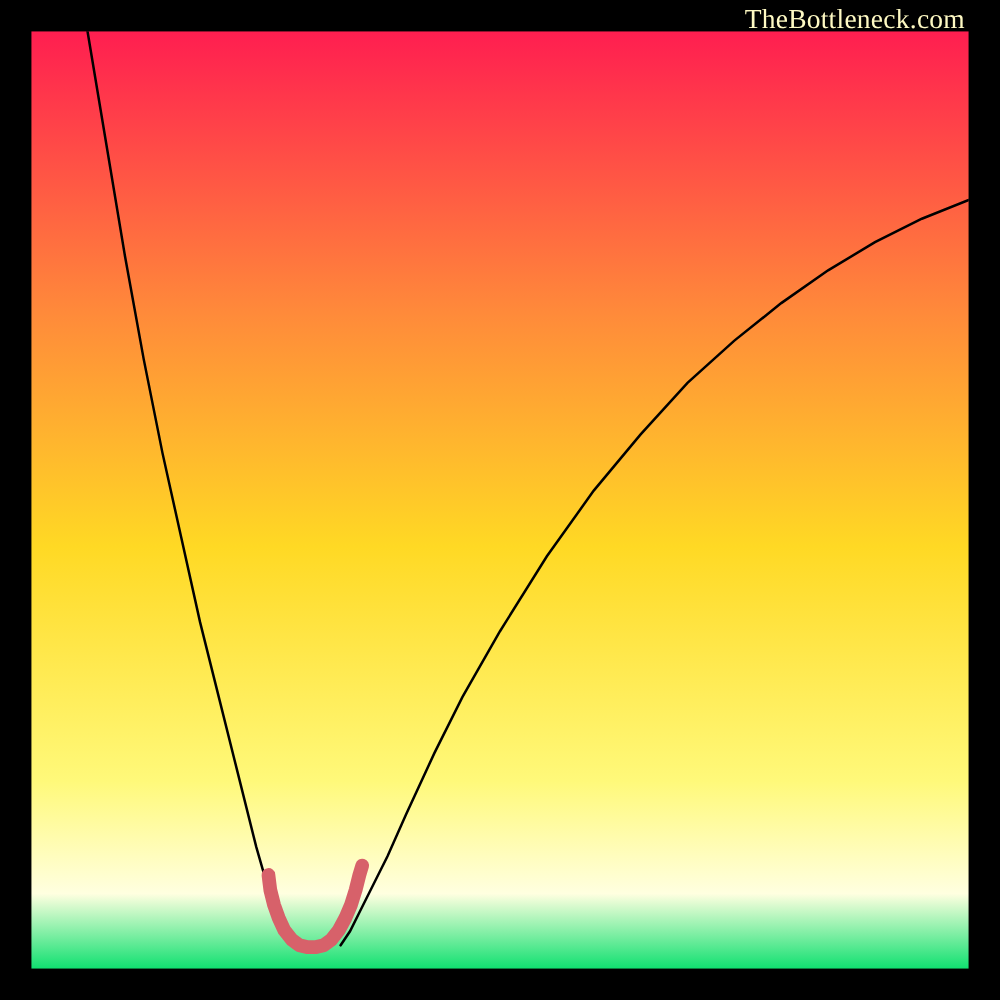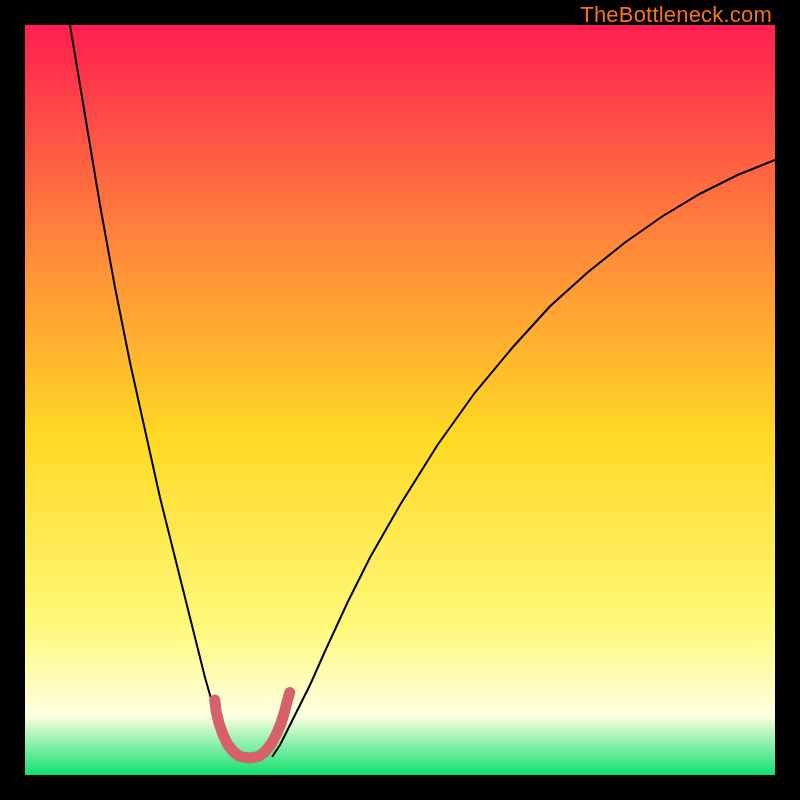--- a/index.html
+++ b/index.html
@@ -22,23 +22,23 @@
     position: absolute;
     left: 0;
     top: 0;
     width: 750px;
     height: 750px;
   }
   .watermark {
     position: absolute;
     top: 2px;
     right: 28px;
-    font-family: Liberation Sans, sans-serif;
+    font-family: Liberation Serif, serif;
     font-size: 22px;
-    color: #f97316;
+    color: #fef9c3;
     letter-spacing: 0.2px;
     user-select: none;
   }
 </style>
 </head>
 <body>
 
 <div class="frame">
   <svg class="plot-area" viewBox="0 0 750 750" preserveAspectRatio="none">
     <defs>

